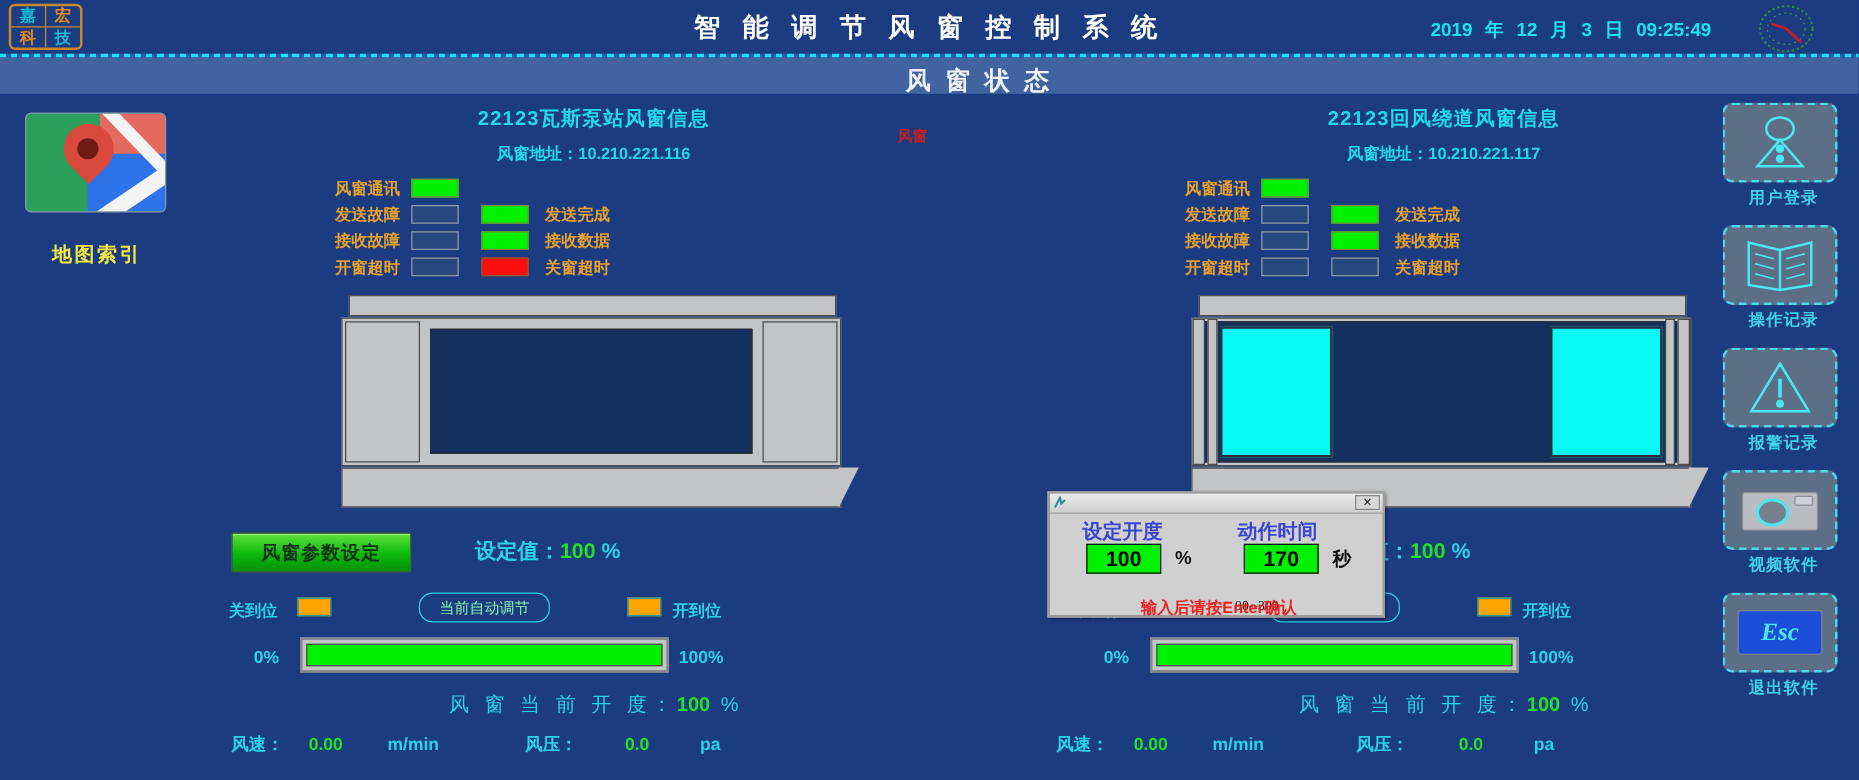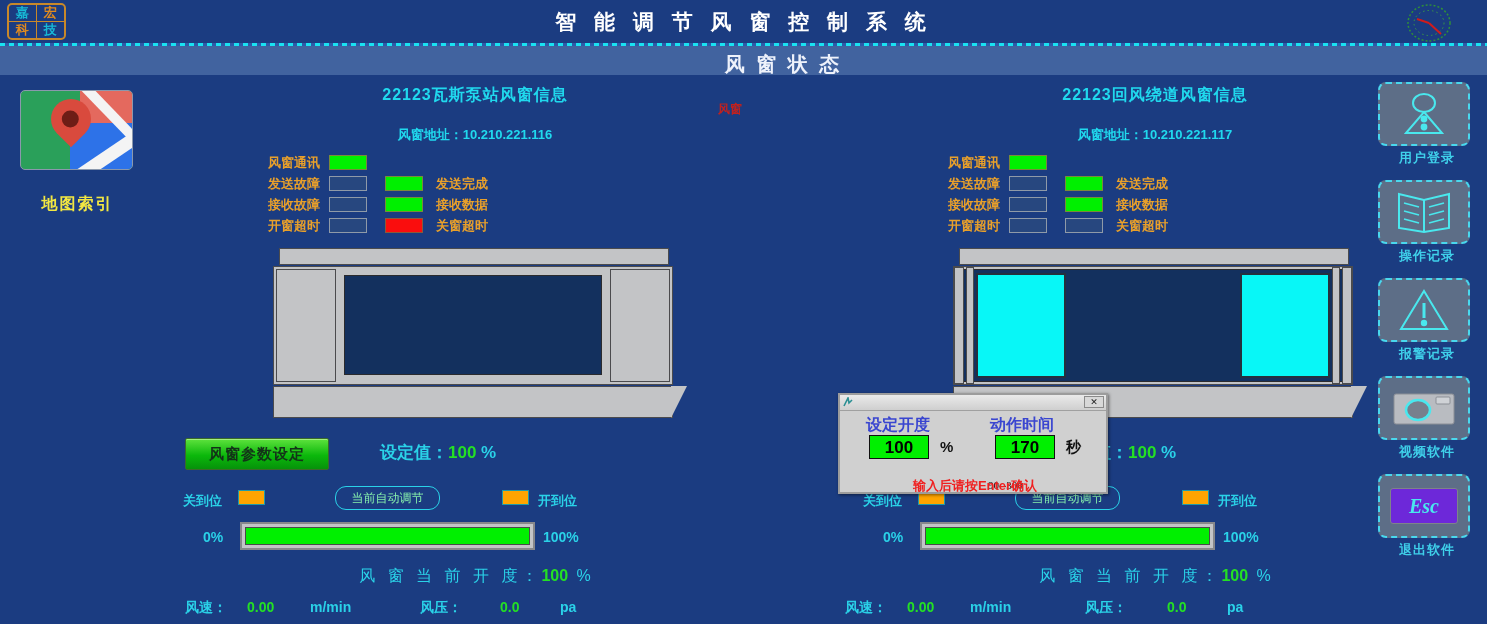--- a/index.html
+++ b/index.html
@@ -73,21 +73,21 @@
     margin-top:24px;text-align:center;color:#f2e742;font-size:16px;font-weight:bold;letter-spacing:2px;
   }
   
   .panel{position:absolute;top:80px;width:620px;height:540px;}
   #panelL{left:165px;}
   #panelR{left:845px;}
   .p-title{
     text-align:center;color:#20d9ee;font-size:16px;font-weight:bold;letter-spacing:1px;margin:5px 0 0 0;
   }
   .p-addr{
-    text-align:center;color:#20d9ee;font-size:13px;font-weight:bold;margin-top:20px;
+    text-align:center;color:#20d9ee;font-size:13px;font-weight:bold;margin-top:8px;
   }
   .ind-block{margin-top:8px;padding-left:85px;}
   .ind-row{display:flex;align-items:center;height:21px;}
   .ind-lab{color:#e9a02a;font-size:13px;font-weight:bold;width:70px;text-align:right;}
   .led{
     width:38px;height:15px;margin-left:9px;box-sizing:border-box;
     border:1px solid #8f9aa8;background:#27477f;
   }
   .led.on{background:#00f000;border-color:#7a8a3a;}
   .led.alarm{background:#fa0d0d;border-color:#8a5a3a;}
@@ -187,20 +187,29 @@
 <body>
 
 <div id="topbar">
   <div id="logo">
     <div class="logo-cell c0">嘉</div>
     <div class="logo-cell c1">宏</div>
     <div class="logo-cell c2">科</div>
     <div class="logo-cell c3">技</div>
   </div>
   <div id="apptitle">智 能 调 节 风 窗 控 制 系 统</div>
+  <div id="datetime">
+    <span>2019</span>
+    <span>年</span>
+    <span>12</span>
+    <span>月</span>
+    <span>3</span>
+    <span>日</span>
+    <span>09:25:49</span>
+  </div>
   <svg id="clock" viewBox="0 0 48 40">
     <ellipse cx="24" cy="20" rx="21" ry="18" fill="none" stroke="#2f8f3a" stroke-width="1.5" stroke-dasharray="2,2"></ellipse>
     <ellipse cx="24" cy="20" rx="15" ry="12.5" fill="none" stroke="#3a9a45" stroke-width="1" stroke-dasharray="1.5,3"></ellipse>
     <line x1="24" y1="20" x2="12" y2="16" stroke="#d01c1c" stroke-width="2"></line>
     <line x1="24" y1="20" x2="36" y2="31" stroke="#d01c1c" stroke-width="2"></line>
   </svg>
   <div id="dashline"></div>
 </div>
 
 <div id="statusband">
@@ -448,20 +457,20 @@
         <rect x="3" y="6" width="60" height="30" rx="2" fill="#b9bcc1" stroke="#8b8f96" stroke-width="1"></rect>
         <rect x="45" y="9" width="14" height="7" rx="1" fill="#cfd2d6" stroke="#8b8f96" stroke-width="1"></rect>
         <ellipse cx="27" cy="22" rx="12" ry="10" fill="#77808d" stroke="#49e8ee" stroke-width="2.5"></ellipse>
       </svg>
     </div>
     <div class="sbtn-lab">视频软件</div>
   </div>
 
   <div class="sbtn">
     <div class="sbtn-box">
-      <div style="width:66px;height:34px;background:#6d28d9;border:1px solid #7e838a;border-radius:3px;display:flex;align-items:center;justify-content:center;">
+      <div style="width:66px;height:34px;background:#1d4ed8;border:1px solid #7e838a;border-radius:3px;display:flex;align-items:center;justify-content:center;">
         <span style="color:#49e8ee;font-family:'Liberation Serif',serif;font-style:italic;font-size:20px;font-weight:bold;">Esc</span>
       </div>
     </div>
     <div class="sbtn-lab">退出软件</div>
   </div>
 
 </div>
 
 </body></html>

